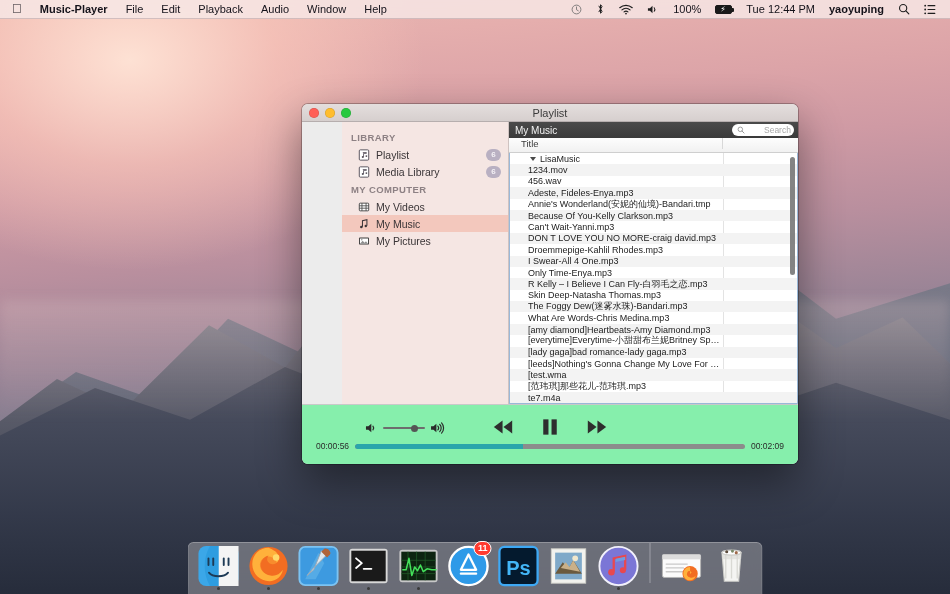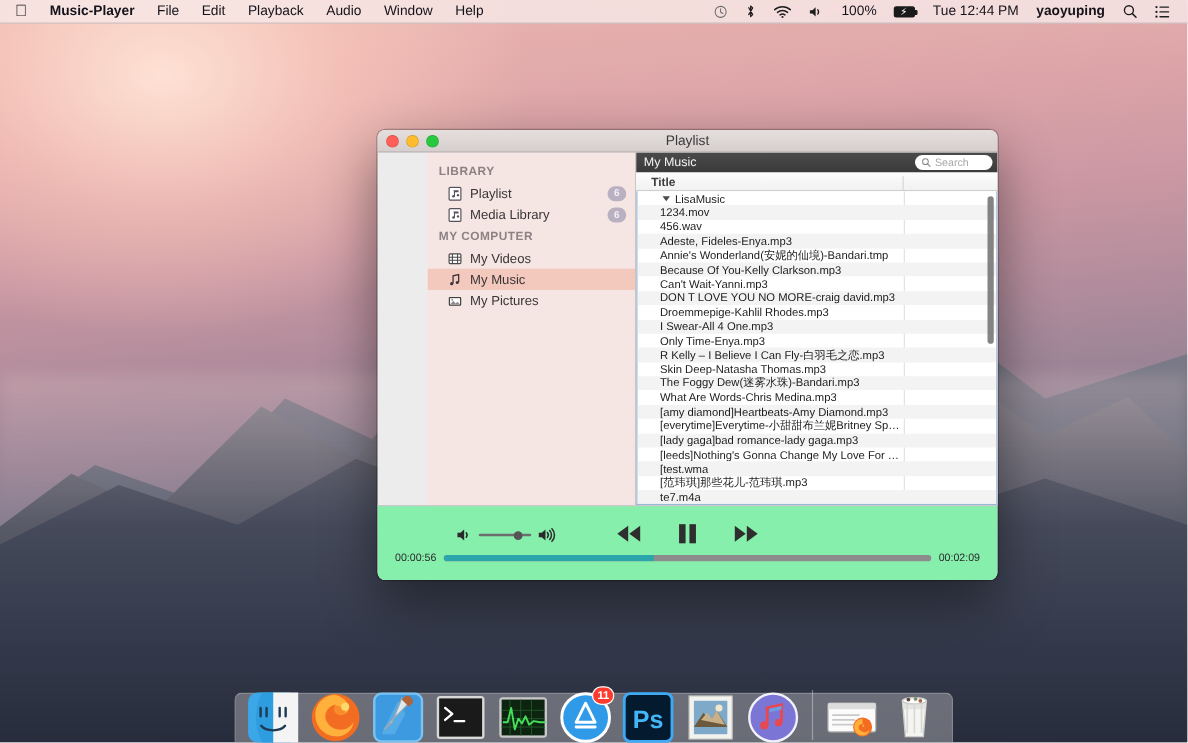--- a/index.html
+++ b/index.html
@@ -184,31 +184,31 @@
 
   .content-toolbar {
     height: 16px; flex: 0 0 16px;
     background: linear-gradient(180deg, #4a4a4a 0%, #3a3a3a 100%);
     display: flex; align-items: center;
     padding: 0 4px 0 6px; gap: 6px;
   }
   .ct-title { color: #f2f2f2; font-size: 10px; flex: 1; white-space: nowrap; }
   .search-box {
     width: 62px; height: 12px; background: #fff; border-radius: 6px;
-    display: flex; align-items: center; gap: 3px; padding: 0 5px;
+    display: flex; align-items: center; gap: 19px; padding: 0 5px;
   }
   .search-box .mag { width: 8px; height: 8px; flex: 0 0 8px; }
   .search-ph { font-size: 8.5px; color: #a8a8a8; }
 
   .col-header {
     height: 15px; flex: 0 0 15px;
     background: linear-gradient(180deg, #fdfdfd 0%, #f1f1f1 100%);
     border-bottom: 1px solid #cfcfcf;
-    display: flex; align-items: flex-end;
-    font-size: 9.5px; color: #3c3c3c; font-weight: bold;
+    display: flex; align-items: flex-start;
+    font-size: 9.5px; color: #3c3c3c;
   }
   .ch-title { flex: 0 0 214px; padding-left: 12px; border-right: 1px solid #d8d8d8; }
   .ch-rest { flex: 1; }
 
   .list-wrap {
     flex: 1; position: relative; min-height: 0;
     border: 1px solid #9ab8d8; border-top: none;
     background: #fff; overflow: hidden;
   }
   .list-cols {
@@ -270,28 +270,28 @@
     font-size: 8.5px; color: #2b2b2b;
   }
   .pg-track {
     flex: 1; height: 5px; border-radius: 3px; background: #8c8c8c; overflow: hidden;
   }
   .pg-fill { height: 100%; width: 43%; background: #2aa5ab; border-radius: 3px 0 0 3px; }
 
   
   #dock {
     position: absolute; left: 50%; transform: translateX(-50%);
-    bottom: 0; height: 40px;
+    bottom: 0; height: 52px;
     background: rgba(160,160,165,0.55);
     backdrop-filter: blur(12px);
     border-top: 1px solid rgba(255,255,255,0.25);
     border-left: 1px solid rgba(255,255,255,0.18);
     border-right: 1px solid rgba(255,255,255,0.18);
     border-radius: 6px 6px 0 0;
-    display: flex; align-items: center; gap: 6px;
+    display: flex; align-items: flex-start; gap: 6px;
     padding: 0 8px 3px;
     z-index: 40;
   }
   .dock-item {
     width: 44px; height: 44px; position: relative;
     display: flex; align-items: flex-end; justify-content: center;
   }
   .dock-icon { width: 42px; height: 42px; display: block; }
   .run-dot {
     position: absolute; bottom: -3px; left: 50%; transform: translateX(-50%);

